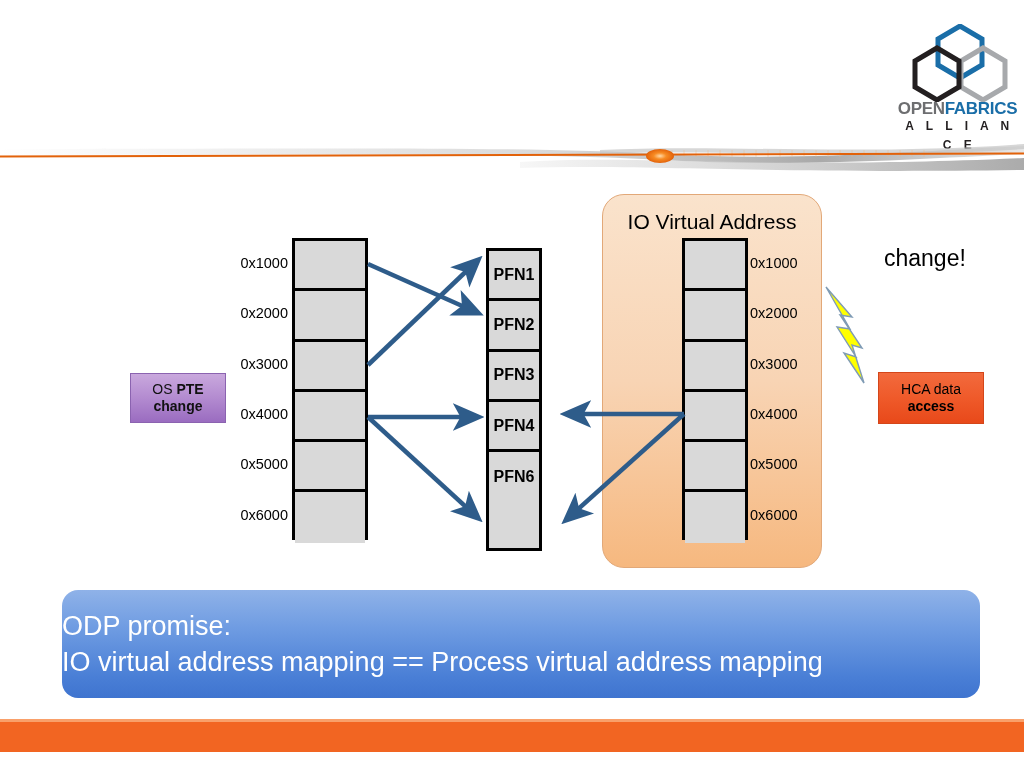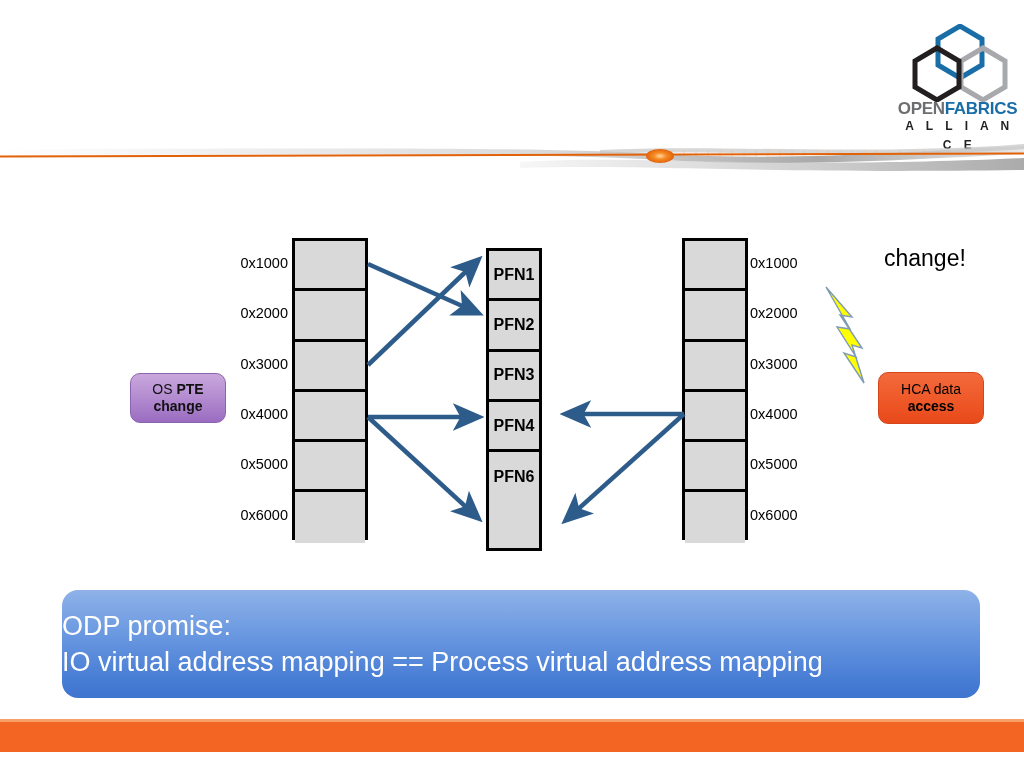--- a/index.html
+++ b/index.html
@@ -140,21 +140,21 @@
   #arrows {
     position: absolute;
     left: 0; top: 0;
     width: 1024px; height: 400px;
     pointer-events: none;
   }
 
   
   .callout {
     position: absolute;
-    border-radius: 10px;
+    border-radius: 0;
     display: flex;
     flex-direction: column;
     align-items: center;
     justify-content: center;
     text-align: center;
     line-height: 1.18;
   }
   #callout-pte {
     left: 130px; top: 193px;
     width: 94px; height: 48px;
@@ -295,20 +295,23 @@
         <line x1="912" y1="10" x2="912" y2="17"></line>
       <line x1="924" y1="10" x2="924" y2="17"></line>
     </g>
     <path d="M0,15.5 L1024,12.5 L1024,14.5 L0,17.5 Z" fill="#e2620a"></path>
     <ellipse cx="660" cy="16" rx="14" ry="7" fill="url(#dot)"></ellipse>
   </svg>
 
   <div id="diagram">
 
 
+    <div class="panel" id="panel-iva">
+      <div class="panel-title">IO Virtual Address</div>
+    </div>
 
     <div class="addr-list" id="addr-as">
       <div class="addr">0x1000</div>
       <div class="addr">0x2000</div>
       <div class="addr">0x3000</div>
       <div class="addr">0x4000</div>
       <div class="addr">0x5000</div>
       <div class="addr">0x6000</div>
     </div>
 

